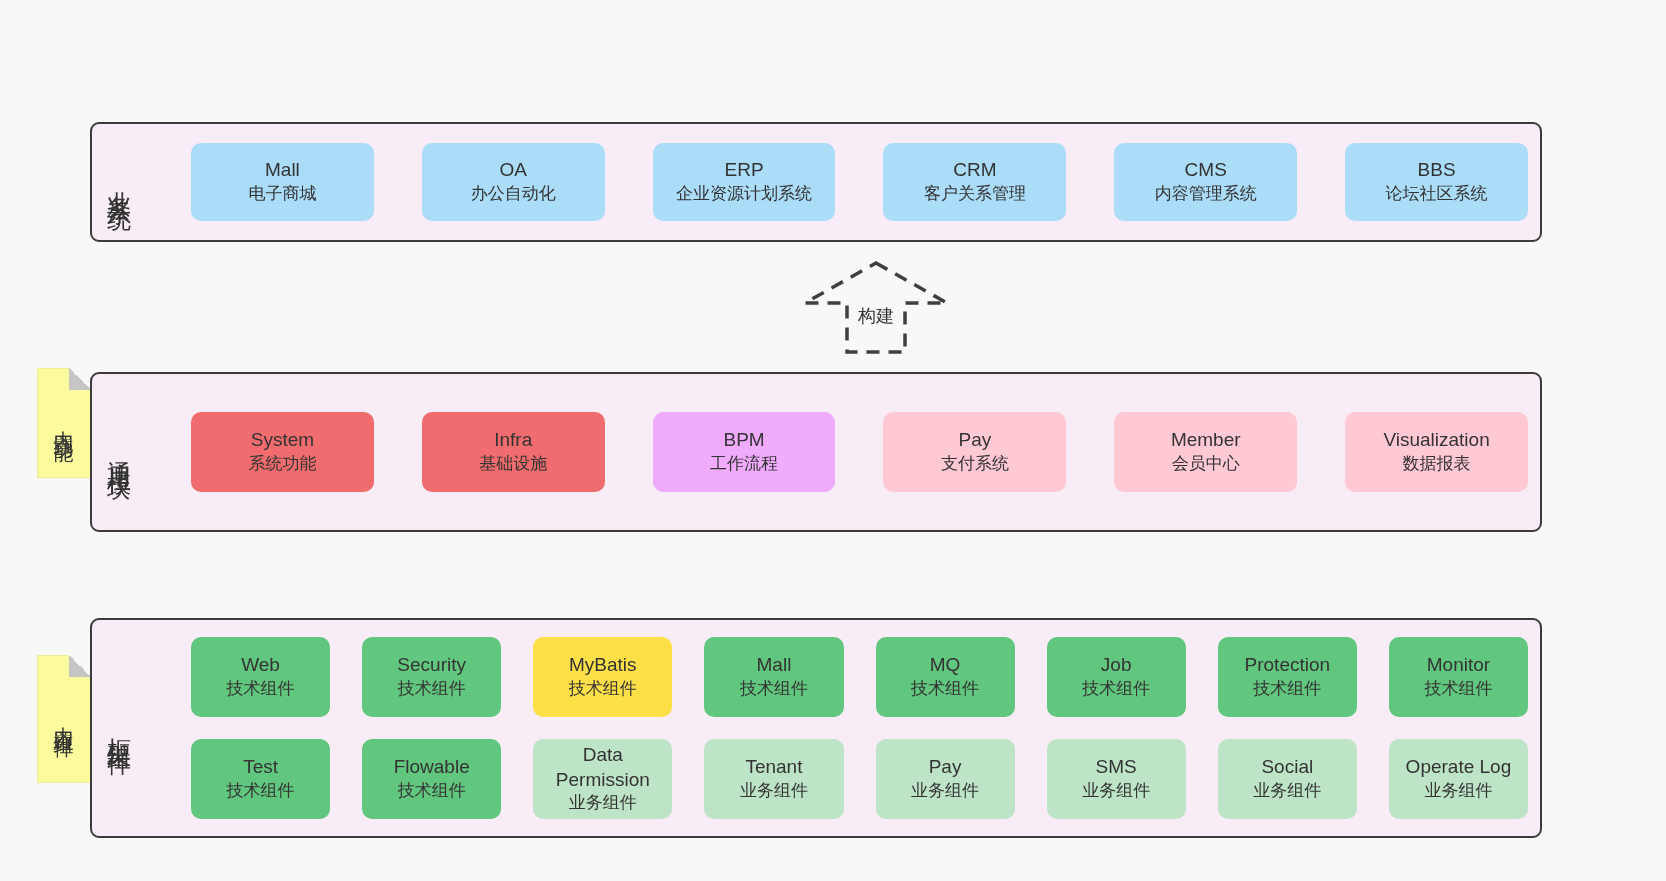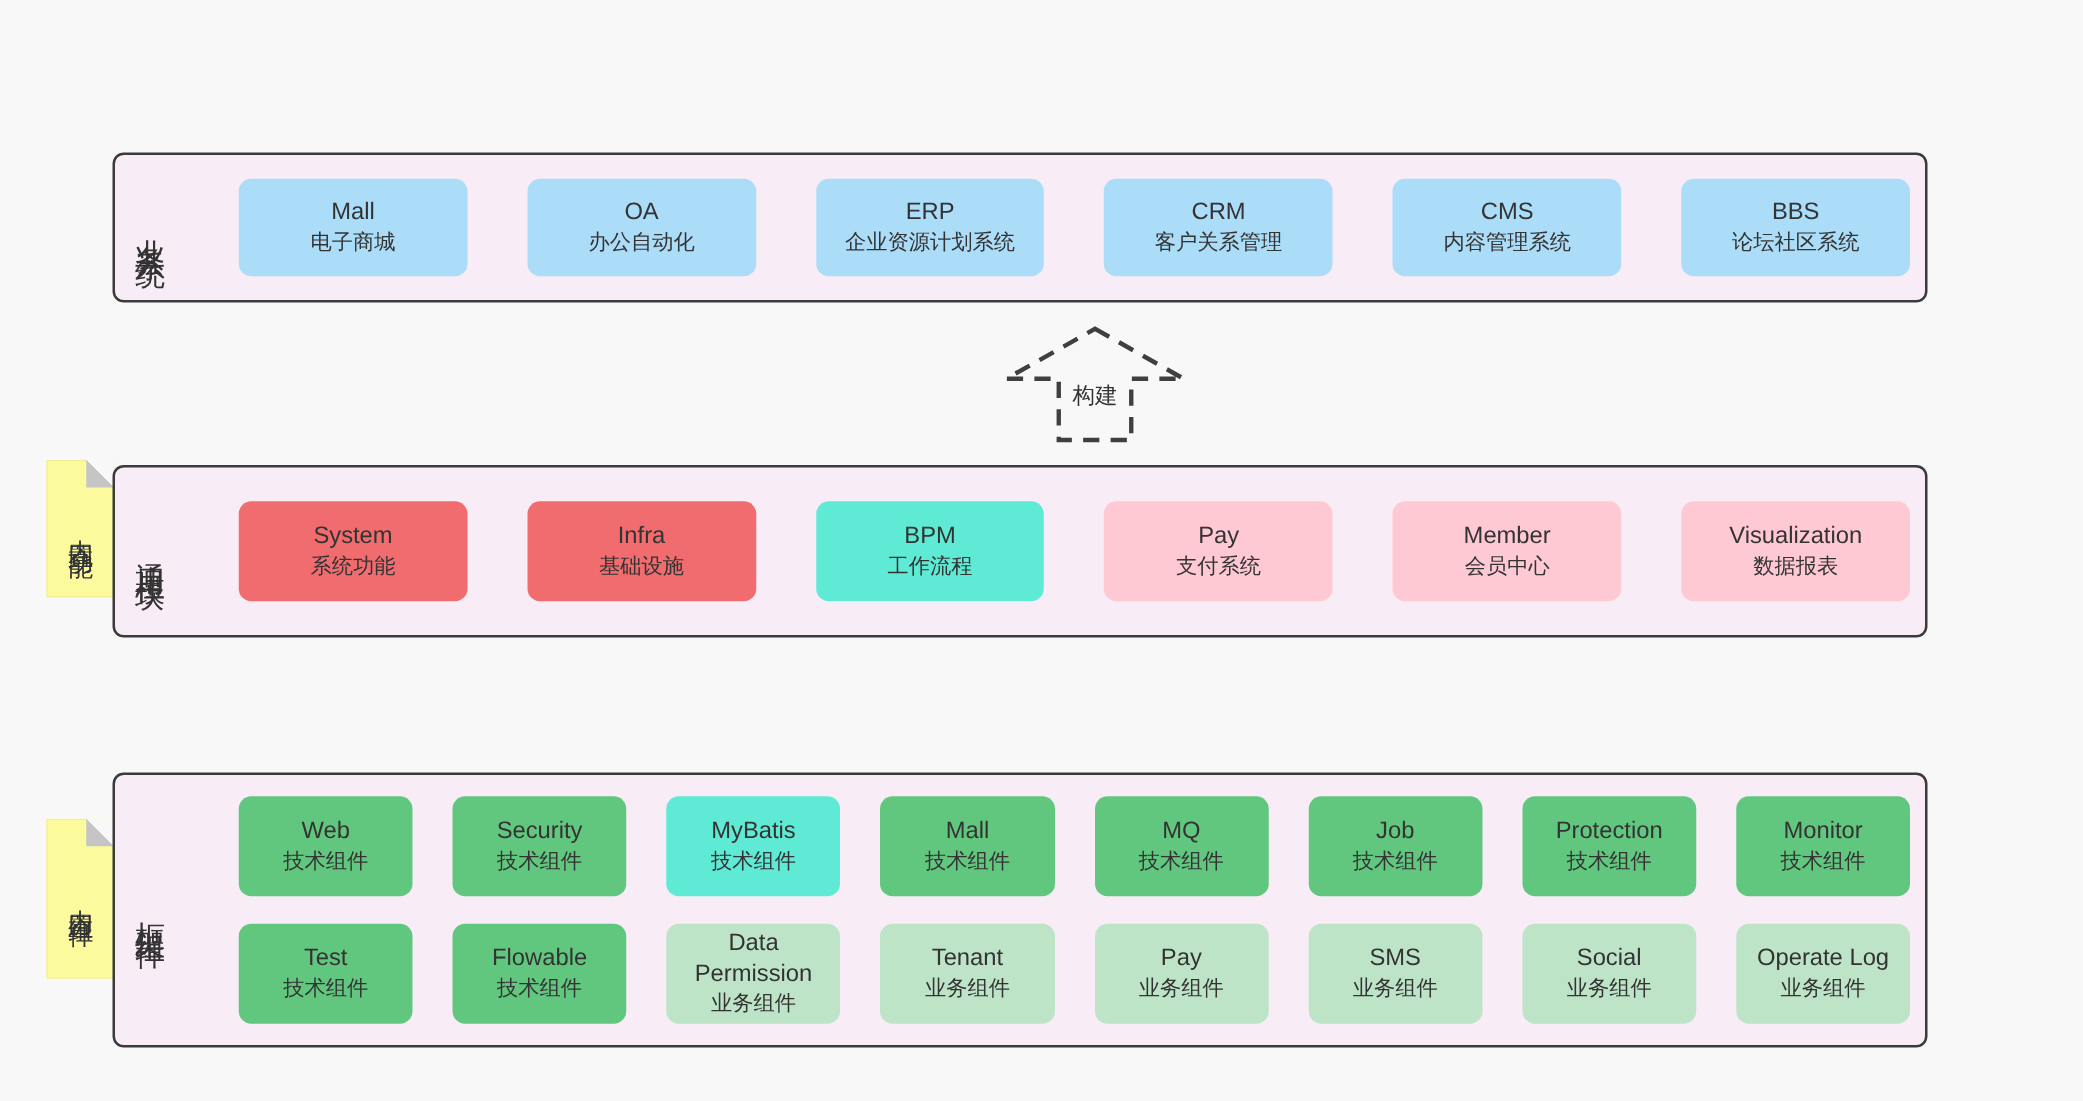--- a/index.html
+++ b/index.html
@@ -35,21 +35,21 @@
   .panel{
     position:absolute;left:90px;width:1452px;
     background:#f8edf6;
     border:2px solid #3b3b3b;border-radius:9px;
     box-sizing:border-box;
     display:flex;align-items:stretch;
     z-index:1;
     gap:45px;
   }
   .panel-1{top:122px;height:120px;}
-  .panel-2{top:372px;height:138px;}
+  .panel-2{top:372px;height:160px;}
   .panel-3{top:618px;height:220px;}
   .panel-label{
     width:54px;flex:0 0 54px;
     display:flex;align-items:center;justify-content:center;
     writing-mode:vertical-rl;text-orientation:upright;
     font-size:24px;letter-spacing:5px;color:#333;line-height:1;
   }
   .rows{
     flex:1;display:flex;flex-direction:column;
     justify-content:center;gap:22px;
@@ -141,21 +141,21 @@
     <div class="rows" id="rows-1">
         <div class="box-row">
           <div class="box" style="background: rgb(241, 108, 110);">
             <div class="box-name">System</div>
             <div class="box-sub">系统功能</div>
           </div>
           <div class="box" style="background: rgb(241, 108, 110);">
             <div class="box-name">Infra</div>
             <div class="box-sub">基础设施</div>
           </div>
-          <div class="box" style="background: #5eead4; align-items: center;">
+          <div class="box" style="background: #f0abfc; align-items: center;">
             <div class="box-name">BPM</div>
             <div class="box-sub">工作流程</div>
           </div>
           <div class="box" style="background: rgb(255, 201, 211);">
             <div class="box-name">Pay</div>
             <div class="box-sub">支付系统</div>
           </div>
           <div class="box" style="background: rgb(255, 201, 211);">
             <div class="box-name">Member</div>
             <div class="box-sub">会员中心</div>
@@ -174,21 +174,21 @@
     <div class="rows" id="rows-2">
         <div class="box-row">
           <div class="box" style="background: rgb(98, 199, 126);">
             <div class="box-name">Web</div>
             <div class="box-sub">技术组件</div>
           </div>
           <div class="box" style="background: rgb(98, 199, 126);">
             <div class="box-name">Security</div>
             <div class="box-sub">技术组件</div>
           </div>
-          <div class="box" style="background: #5eead4;">
+          <div class="box" style="background: #fde047;">
             <div class="box-name">MyBatis</div>
             <div class="box-sub">技术组件</div>
           </div>
           <div class="box" style="background: rgb(98, 199, 126);">
             <div class="box-name">Mall</div>
             <div class="box-sub">技术组件</div>
           </div>
           <div class="box" style="background: rgb(98, 199, 126);">
             <div class="box-name">MQ</div>
             <div class="box-sub">技术组件</div>

